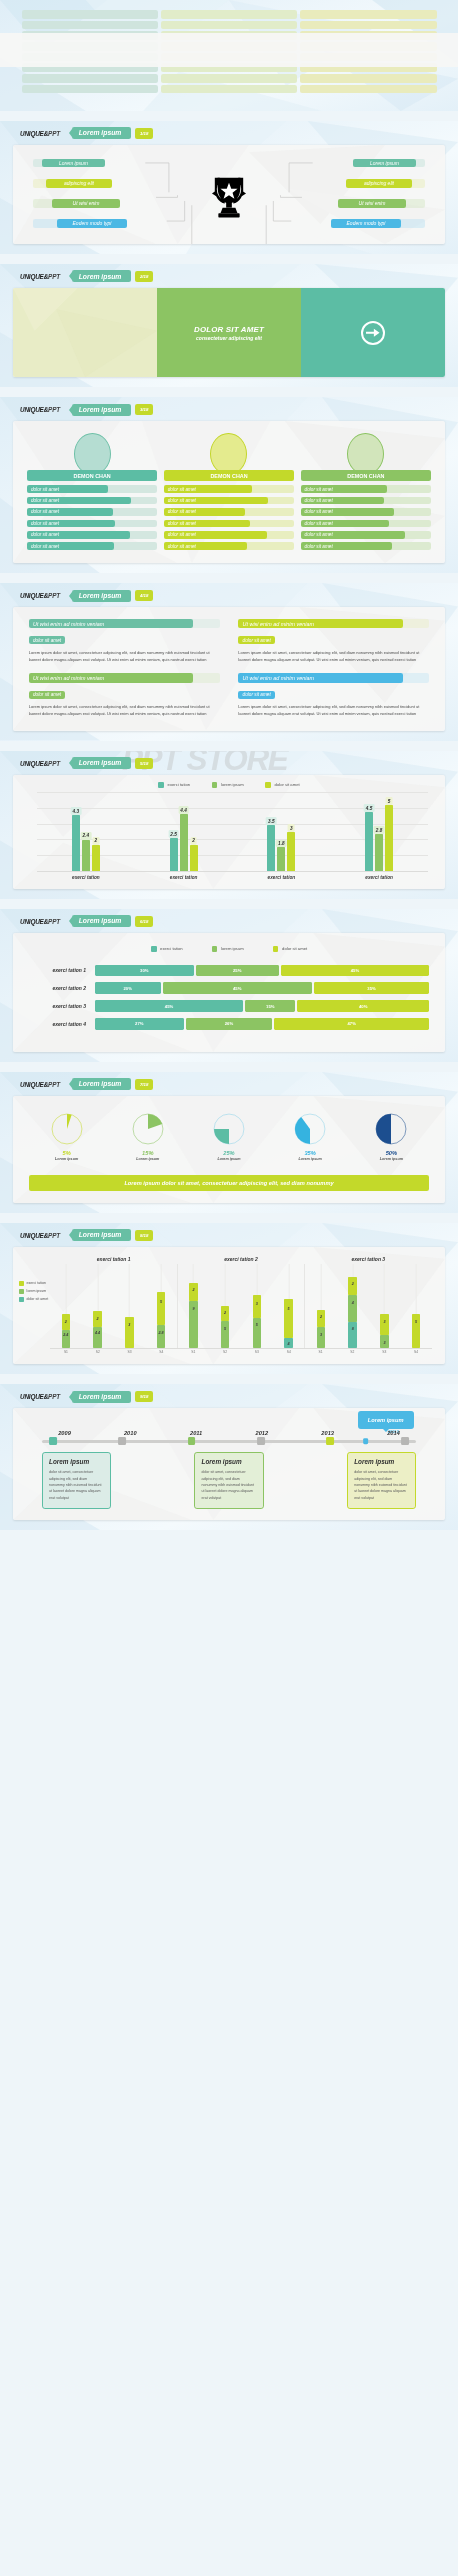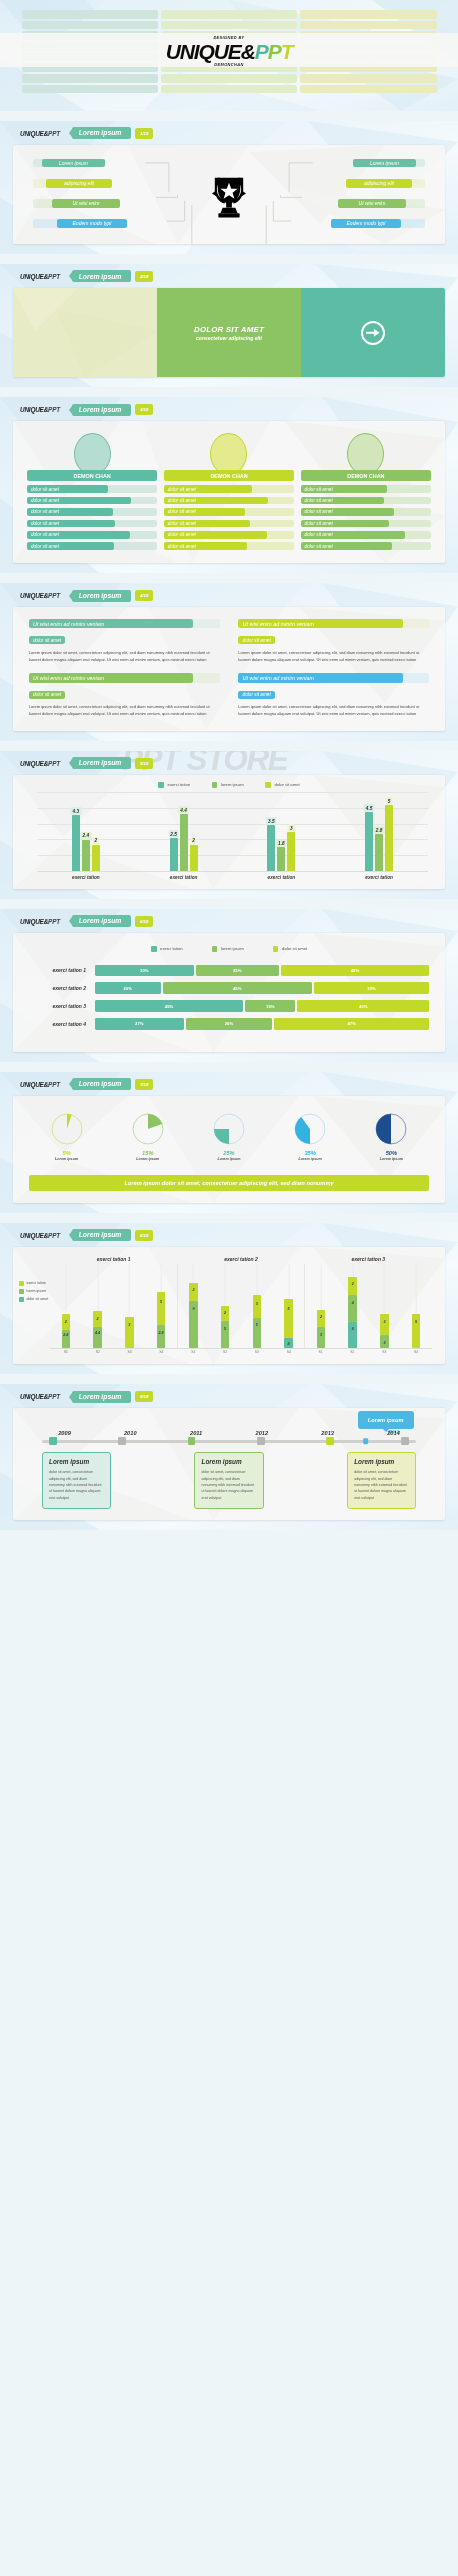--- a/index.html
+++ b/index.html
@@ -334,27 +334,20 @@
         <div class="cover-row c-yell"></div>
           <div class="cover-row c-yell"></div>
         <div class="cover-row c-yell"></div>
           <div class="cover-row c-yell"></div>
         <div class="cover-row c-yell"></div>
           <div class="cover-row c-yell"></div>
       </div>
     </div>
 
     <div class="cover-band"></div>
-    <div class="cover-center">
-      <div class="cover-sub">DESIGNED BY</div>
-      <div class="cover-logo">
-        <span class="u">UNIQUE&amp;</span><span class="p1">P</span><span class="p2">P</span><span class="p3">T</span>
-      </div>
-      <div class="cover-by">DEMONCHAN</div>
-    </div>
   </section>
 
   <div class="gap"></div>
 
   <section class="slide">
     <div class="poly-bg">
         <svg viewBox="0 0 640 190" preserveAspectRatio="none">
       <polygon points="0,0 160,0 70,90" fill="#d3e7f2" opacity=".5"></polygon>
       <polygon points="180,0 400,0 280,110" fill="#e6f2f8" opacity=".6"></polygon>
       <polygon points="430,0 640,30 540,130" fill="#d8eaf4" opacity=".5"></polygon>

